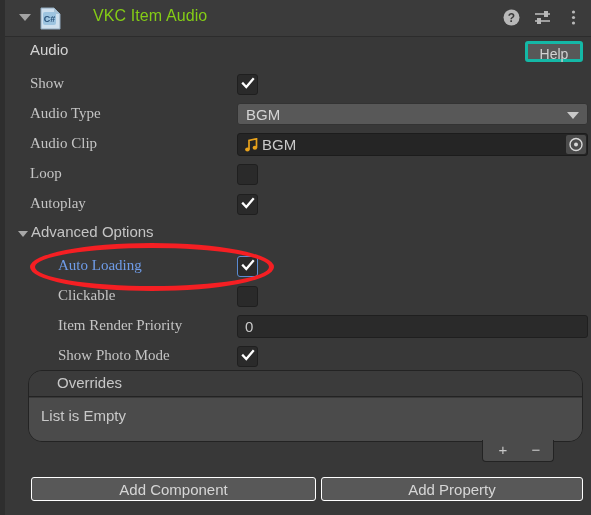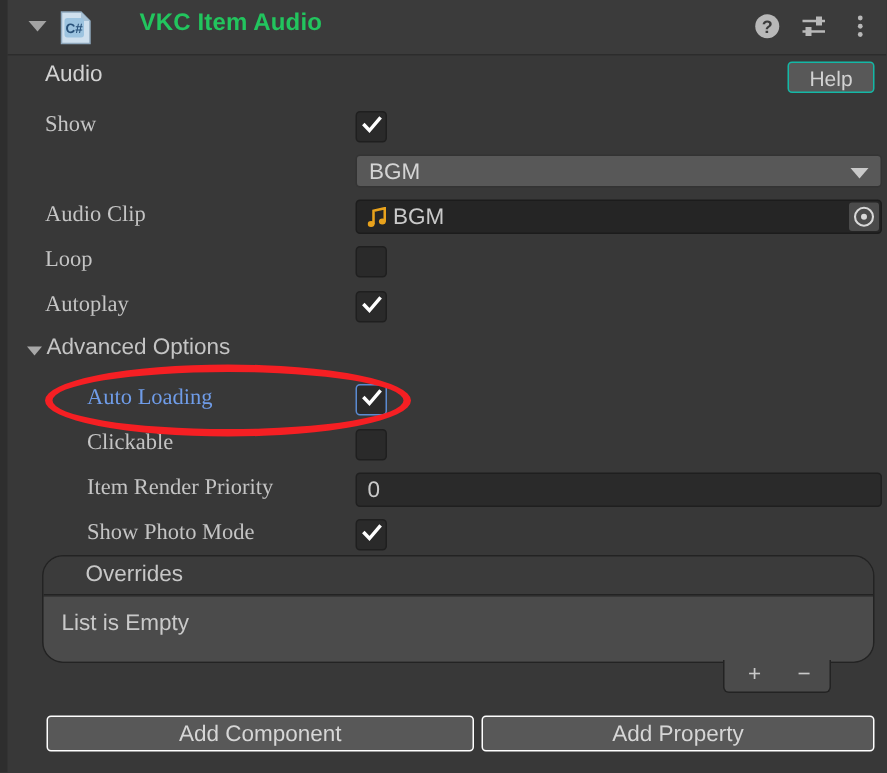--- a/index.html
+++ b/index.html
@@ -49,22 +49,22 @@
   }
   .script-icon {
     position: absolute;
     left: 35px; top: 7px;
     width: 21px; height: 23px;
   }
   .comp-title {
     position: absolute;
     left: 88px; top: 7px;
     font-size: 16px;
-    font-weight: bold;
-    color: #22c55e;
+    font-weight: normal;
+    color: #84cc16;
     letter-spacing: 0.1px;
   }
   .hdr-icons {
     position: absolute;
     right: 8px; top: 8px;
     display: flex;
     align-items: center;
     gap: 12px;
   }
   .hdr-icon { width: 19px; height: 19px; display:block; cursor: pointer; }
@@ -75,21 +75,21 @@
     left: 30px; top: 41px;
     font-size: 15px;
     font-weight: normal;
     color: #d2d2d2;
   }
   .help-btn {
     position: absolute;
     right: 8px; top: 41px;
     width: 58px; height: 21px;
     background: #585858;
-    border: 1px solid #14b8a6;
+    border: 3px solid #14b8a6;
     border-radius: 3px;
     color: #d2d2d2;
     font-size: 14px;
     line-height: 21px;
     text-align: center;
     cursor: pointer;
     box-sizing: border-box;
   }
 
   
@@ -367,20 +367,21 @@
   <div class="row" style="top:70px;">
     <div class="row-label">Show</div>
     <div class="checkbox">
       <svg class="tick" viewBox="0 0 14 15">
         <path d="M2 7.5 L5.3 11 L12 3.2" stroke="#ffffff" stroke-width="2.3" fill="none" stroke-linecap="square"></path>
       </svg>
     </div>
   </div>
 
   <div class="row" style="top:100px;">
+    <div class="row-label">Audio Type</div>
     <div class="dropdown">
       <span class="dd-text">BGM</span>
       <span class="dd-arrow"></span>
     </div>
   </div>
 
   <div class="row" style="top:130px;">
     <div class="row-label">Audio Clip</div>
     <div class="objfield">
       <svg class="note-icon" viewBox="0 0 13 14">

